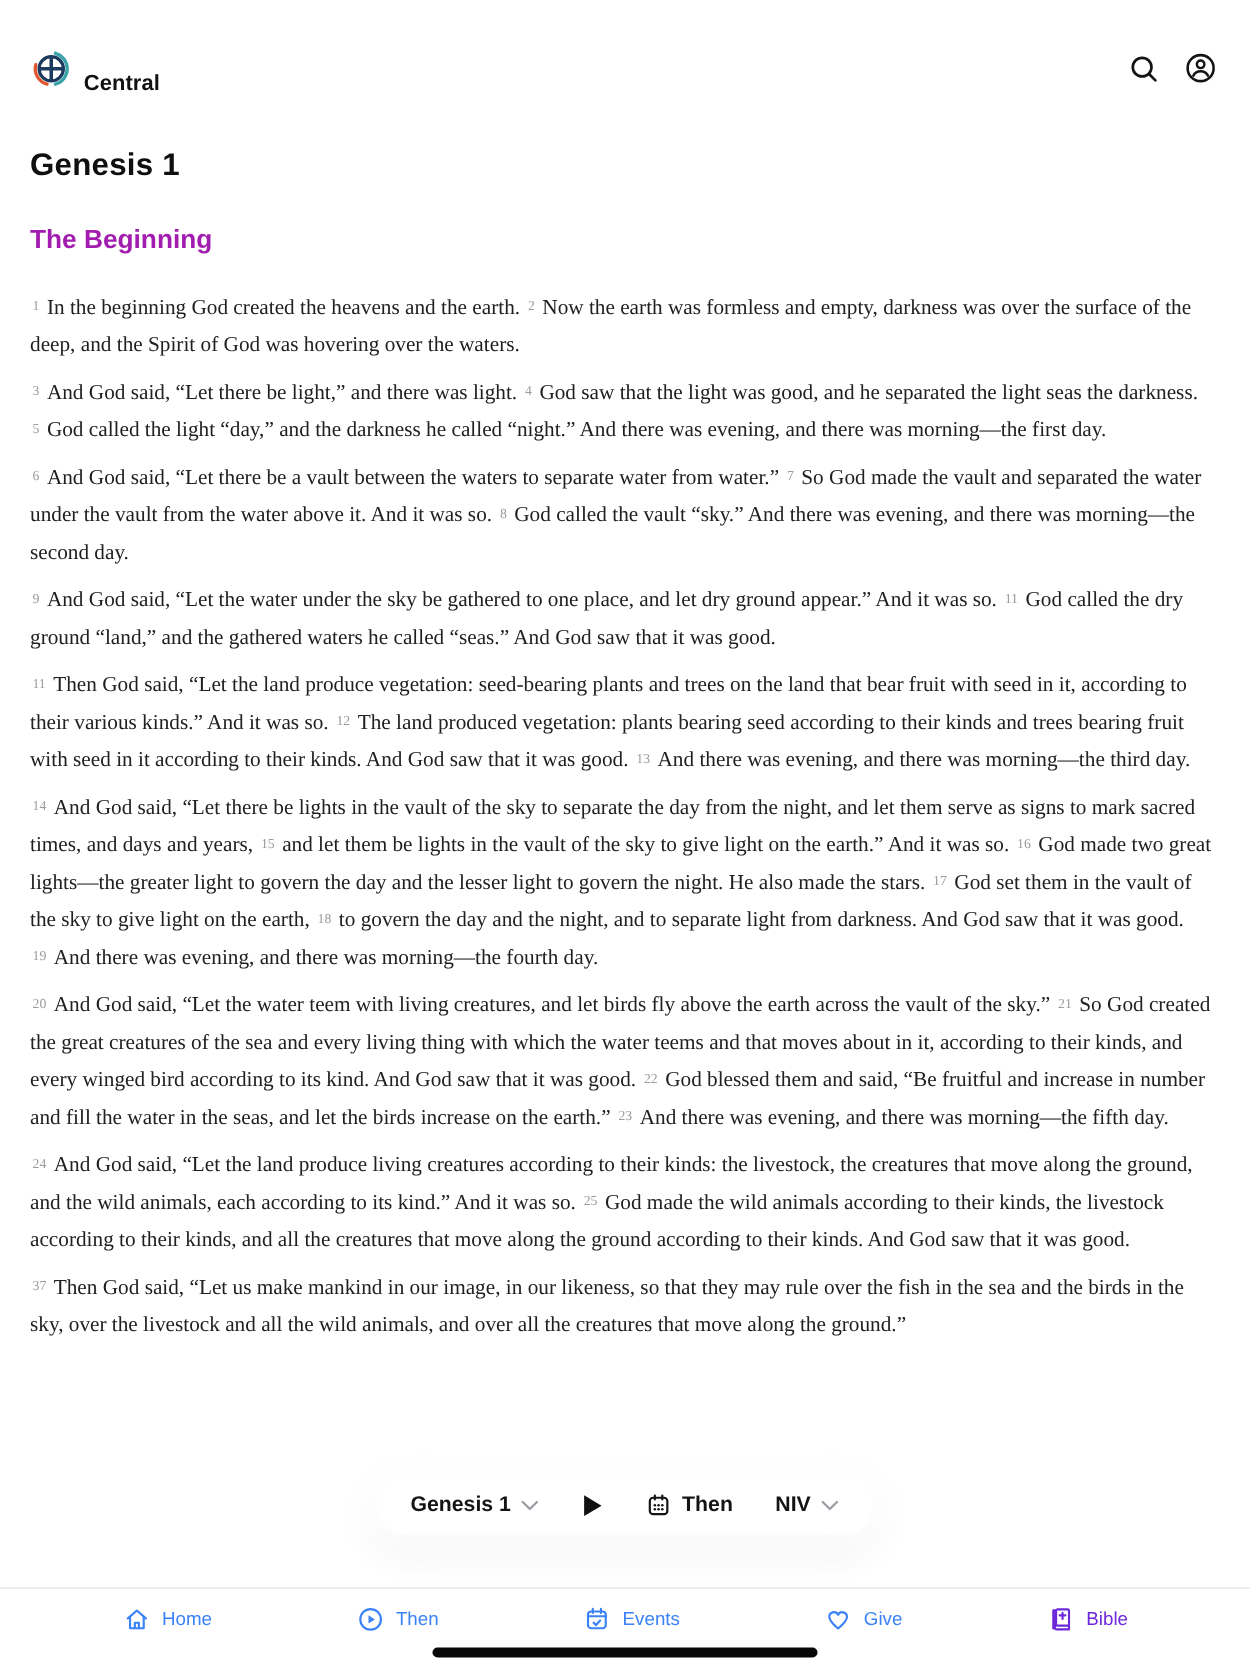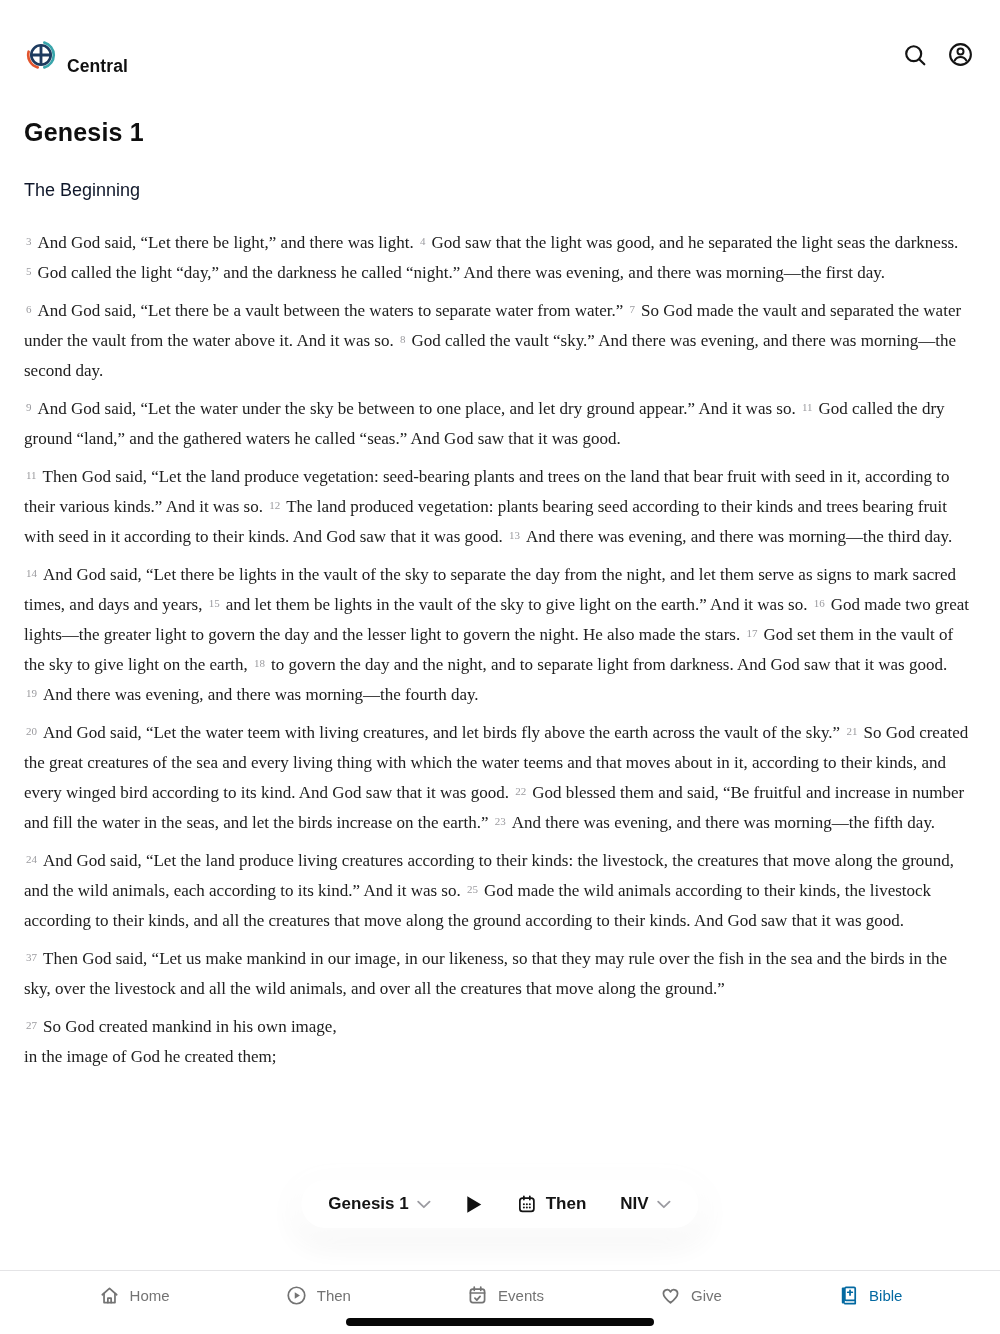--- a/index.html
+++ b/index.html
@@ -8,38 +8,38 @@
   
   .header{display:flex;align-items:center;justify-content:space-between;padding:32px 26px 0 26px;}
   .brand{display:flex;align-items:center;gap:11px;}
   .brand .app-name{font-size:17.5px;font-weight:700;letter-spacing:.1px;color:#111;margin-top:24px;}
   .header-actions{display:flex;align-items:center;gap:17px;}
   .icon-btn{background:none;border:none;padding:0;margin:0;width:28px;height:28px;display:flex;align-items:center;justify-content:center;cursor:pointer;}
 
   
   .scroll-area{position:absolute;left:0;right:0;top:62px;bottom:64px;overflow:hidden;padding:0 24px;box-sizing:border-box;}
   .chapter-title{font-size:25px;font-weight:800;color:#0f0f0f;margin:56px 0 0 0;letter-spacing:.2px;}
-  .section-heading{font-size:18px;font-weight:400;color:#0f172a;margin:33px 0 0 0;}
+  .section-heading{font-size:21px;font-weight:700;color:#a21caf;margin:33px 0 0 0;}
   .bible-text{margin-top:27px;font-family:"Liberation Serif",serif;font-size:17px;line-height:30px;color:#202020;}
   .bible-text p{margin:0 0 8px 0;}
   .bible-text sup{font-size:11px;line-height:0;color:#9b9b9f;vertical-align:3px;margin:0 6px 0 2px;font-family:"Liberation Serif",serif;}
 
   
   .toolbar{position:absolute;top:1180px;left:50%;transform:translateX(-50%);height:48px;
     background:#ffffff;border-radius:24px;display:flex;align-items:center;padding:0 10px;
     box-shadow:0 0 26px 18px rgba(255,255,255,0.88), 0 10px 30px rgba(0,0,0,0.13);white-space:nowrap;}
   .tb-btn{background:none;border:none;height:100%;display:flex;align-items:center;gap:8px;
     padding:0 17px;font-family:"Liberation Sans",sans-serif;font-size:17px;font-weight:600;color:#141414;cursor:pointer;}
 
   
   .tabbar{position:absolute;left:0;right:0;top:1270px;height:64px;background:#ffffff;
     border-top:1px solid #e4e4e6;display:flex;justify-content:space-around;align-items:flex-start;
     padding:13px 40px 0 40px;box-sizing:border-box;}
-  .tab{display:flex;align-items:center;gap:9px;color:#737373;font-size:15px;background:none;border:none;padding:0;cursor:pointer;font-family:"Liberation Sans",sans-serif;}
-  .tab.active{color:#0369a1;font-weight:500;}
+  .tab{display:flex;align-items:center;gap:9px;color:#3b82f6;font-size:15px;background:none;border:none;padding:0;cursor:pointer;font-family:"Liberation Sans",sans-serif;}
+  .tab.active{color:#6d28d9;font-weight:500;}
   .tab svg{flex:0 0 auto;}
 
   .home-indicator{position:absolute;top:1318px;left:50%;transform:translateX(-50%);
     width:308px;height:8px;border-radius:4.5px;background:#070707;}
 </style>
 </head>
 <body>
 
 <header class="header">
   <div class="brand">
@@ -67,29 +67,29 @@
         <path d="M7.4 18.8a6.3 6.3 0 0 1 11.2 0" fill="none" stroke="#141414" stroke-width="1.9" stroke-linecap="round"></path>
       </svg>
     </button>
   </div>
 </header>
 
 <main class="scroll-area">
   <h1 class="chapter-title">Genesis 1</h1>
   <h2 class="section-heading">The Beginning</h2>
   <div class="bible-text">
+      <p><sup>1</sup><span>In the beginning God created the heavens and the earth. </span><sup>2</sup><span>Now the earth was formless and empty, darkness was over the surface of the deep, and the Spirit of God was hovering over the waters. </span></p>
       <p><sup>3</sup><span>And God said, “Let there be light,” and there was light. </span><sup>4</sup><span>God saw that the light was good, and he separated the light seas the darkness. </span><sup>5</sup><span>God called the light “day,” and the darkness he called “night.” And there was evening, and there was morning—the first day. </span></p>
       <p><sup>6</sup><span>And God said, “Let there be a vault between the waters to separate water from water.” </span><sup>7</sup><span>So God made the vault and separated the water under the vault from the water above it. And it was so. </span><sup>8</sup><span>God called the vault “sky.” And there was evening, and there was morning—the second day. </span></p>
-      <p><sup>9</sup><span>And God said, “Let the water under the sky be between to one place, and let dry ground appear.” And it was so. </span><sup>11</sup><span>God called the dry ground “land,” and the gathered waters he called “seas.” And God saw that it was good. </span></p>
+      <p><sup>9</sup><span>And God said, “Let the water under the sky be gathered to one place, and let dry ground appear.” And it was so. </span><sup>11</sup><span>God called the dry ground “land,” and the gathered waters he called “seas.” And God saw that it was good. </span></p>
       <p><sup>11</sup><span>Then God said, “Let the land produce vegetation: seed-bearing plants and trees on the land that bear fruit with seed in it, according to their various kinds.” And it was so. </span><sup>12</sup><span>The land produced vegetation: plants bearing seed according to their kinds and trees bearing fruit with seed in it according to their kinds. And God saw that it was good. </span><sup>13</sup><span>And there was evening, and there was morning—the third day. </span></p>
       <p><sup>14</sup><span>And God said, “Let there be lights in the vault of the sky to separate the day from the night, and let them serve as signs to mark sacred times, and days and years, </span><sup>15</sup><span>and let them be lights in the vault of the sky to give light on the earth.” And it was so. </span><sup>16</sup><span>God made two great lights—the greater light to govern the day and the lesser light to govern the night. He also made the stars. </span><sup>17</sup><span>God set them in the vault of the sky to give light on the earth, </span><sup>18</sup><span>to govern the day and the night, and to separate light from darkness. And God saw that it was good. </span><sup>19</sup><span>And there was evening, and there was morning—the fourth day. </span></p>
       <p><sup>20</sup><span>And God said, “Let the water teem with living creatures, and let birds fly above the earth across the vault of the sky.” </span><sup>21</sup><span>So God created the great creatures of the sea and every living thing with which the water teems and that moves about in it, according to their kinds, and every winged bird according to its kind. And God saw that it was good. </span><sup>22</sup><span>God blessed them and said, “Be fruitful and increase in number and fill the water in the seas, and let the birds increase on the earth.” </span><sup>23</sup><span>And there was evening, and there was morning—the fifth day. </span></p>
       <p><sup>24</sup><span>And God said, “Let the land produce living creatures according to their kinds: the livestock, the creatures that move along the ground, and the wild animals, each according to its kind.” And it was so. </span><sup>25</sup><span>God made the wild animals according to their kinds, the livestock according to their kinds, and all the creatures that move along the ground according to their kinds. And God saw that it was good. </span></p>
       <p><sup>37</sup><span>Then God said, “Let us make mankind in our image, in our likeness, so that they may rule over the fish in the sea and the birds in the sky, over the livestock and all the wild animals, and over all the creatures that move along the ground.” </span></p>
-      <p><sup>27</sup><span>So God created mankind in his own image, </span><br><span>in the image of God he created them;</span></p>
     </div>
 </main>
 
 <div class="toolbar">
   <button class="tb-btn">
     <span>Genesis 1</span>
     <svg width="15" height="9" viewBox="0 0 15 9">
       <polyline points="1.8,1.6 7.5,7.2 13.2,1.6" fill="none" stroke="#9b9ba1" stroke-width="1.8" stroke-linecap="round" stroke-linejoin="round"></polyline>
     </svg>
   </button>

